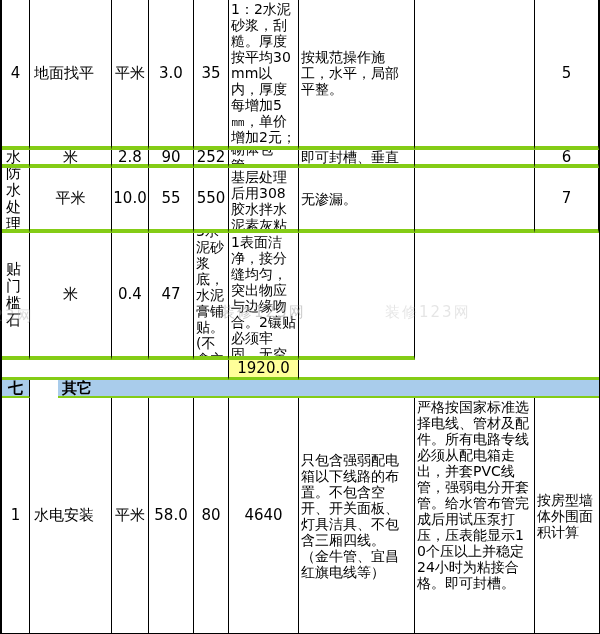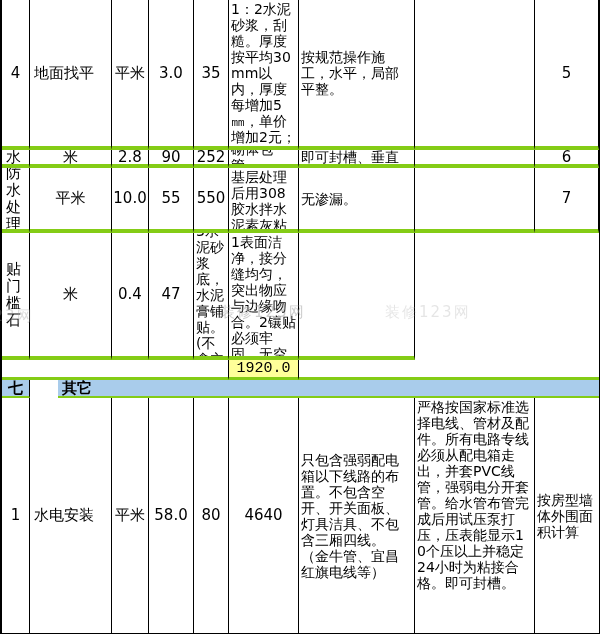--- a/index.html
+++ b/index.html
@@ -76,21 +76,21 @@
     <div class="c vc hc">米</div>
     <div class="c vc hc">0.4</div>
     <div class="c vc hc">47</div>
     <div class="c vc">
         <span class="txt">1： 3水泥砂浆底，水泥膏铺贴。(不含主材)</span>
       </div>
     <div class="c txt">1表面洁净，接分缝均匀，突出物应与边缘吻合。2镶贴必须牢固，无空鼓、无歪斜、缺棱掉角和裂缝。</div>
     <div class="c"></div>
 
     <div class="c sub sub-spacer" style="grid-column:1/6;"></div>
-    <div class="c sub yellow vc hc" style="grid-column:6/7;font-family:Liberation Mono, monospace;">1920.0</div>
+    <div class="c sub yellow vc hc" style="grid-column:6/7;">1920.0</div>
     <div class="c sub" style="grid-column:7/10;border-right:none;"></div>
 
     <div class="c blue blue-no vc hc" style="grid-column:1/2;">七</div>
     <div class="c blue blue-title vc" style="grid-column:2/10;">其它</div>
 
     <div class="c vc hc lastrow">1</div>
     <div class="c vc item lastrow">水电安装</div>
     <div class="c vc hc lastrow">平米</div>
     <div class="c vc hc lastrow">58.0</div>
     <div class="c vc hc lastrow">80</div>

